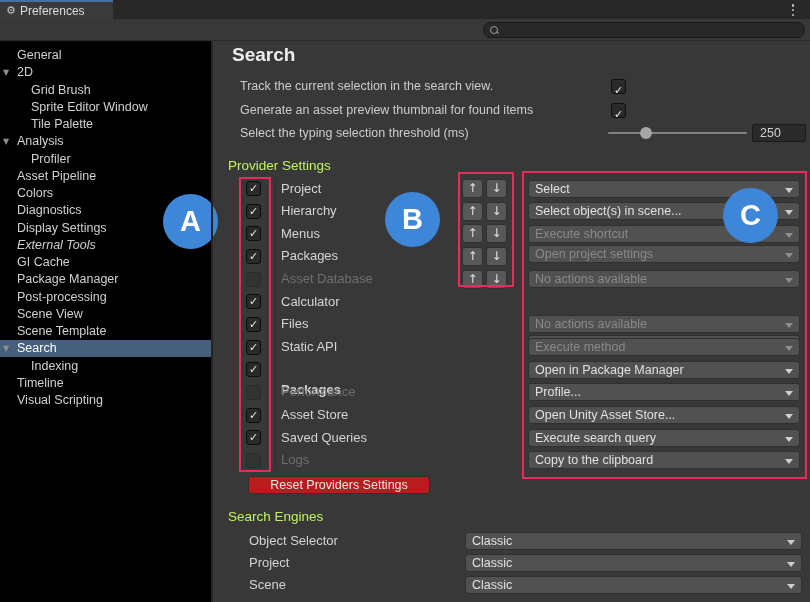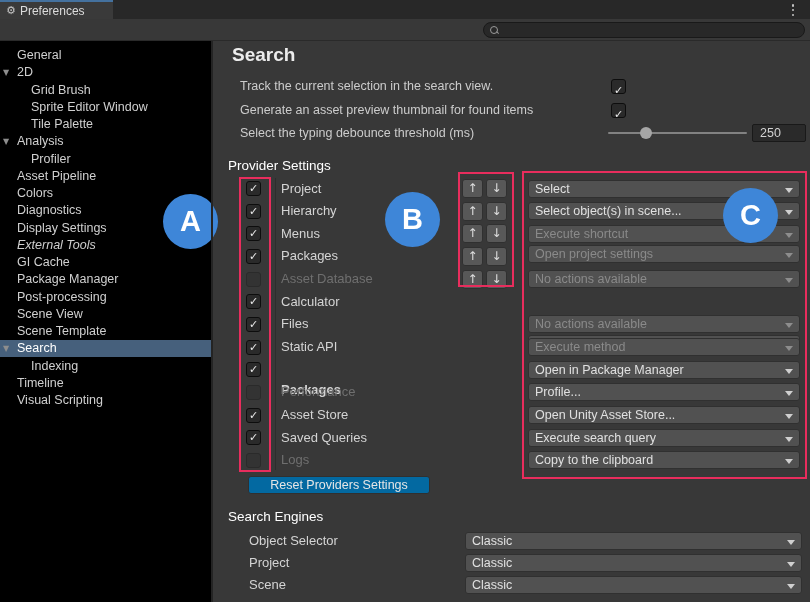--- a/index.html
+++ b/index.html
@@ -42,37 +42,37 @@
   .main-title{position:absolute;left:232px;top:44px;font-size:19px;font-weight:bold;color:#ececec;}
   .set-label{position:absolute;left:240px;height:16px;font-size:12.5px;line-height:16px;color:#cccccc;}
   .checkbox{position:absolute;width:15px;height:15px;background:#2a2a2a;border:1px solid #0d0d0d;
             border-radius:3px;cursor:pointer;text-align:center;}
   .checkbox .chk{font-family:"DejaVu Sans",sans-serif;font-size:11px;line-height:13px;color:#eaeaea;font-weight:bold;}
   .checkbox.disabled{background:#333333;border-color:#2a2a2a;}
   .slider-track{position:absolute;height:2px;background:#828282;border-radius:1px;cursor:pointer;}
   .slider-handle{position:absolute;width:12px;height:12px;border-radius:50%;background:#a6a6a6;cursor:pointer;}
   .numfield{position:absolute;width:54px;height:18px;background:#2a2a2a;border:1px solid #191919;border-radius:2px;
             font-size:12.5px;line-height:16px;color:#d2d2d2;padding-left:7px;cursor:text;}
-  .section-header{position:absolute;font-size:13.5px;color:#ffffff;}
+  .section-header{position:absolute;font-size:13.5px;color:#bef264;}
 
   .provider-label{position:absolute;left:281px;font-size:13px;line-height:16px;color:#d4d4d4;white-space:nowrap;}
   .provider-label.disabled{color:#6f6f6f;}
   .col-line{position:absolute;left:275px;top:178px;width:1px;height:292px;background:#2d2d2d;}
 
   .arrow-btn{position:absolute;width:21px;height:19px;background:#585858;border:1px solid #303030;border-radius:3px;
              color:#e0e0e0;font-size:12px;line-height:17px;text-align:center;cursor:pointer;}
 
   .dropdown{position:absolute;height:18px;background:#515151;border:1px solid #303030;border-radius:3px;
             font-size:12.5px;line-height:16px;color:#e0e0e0;padding-left:6px;cursor:pointer;white-space:nowrap;overflow:hidden;}
   .dropdown.disabled{color:#8a8a8a;}
   .dropdown .chev{position:absolute;right:6px;top:7px;width:0;height:0;
                   border-left:4px solid transparent;border-right:4px solid transparent;border-top:5px solid #cfcfcf;}
   .dropdown.disabled .chev{border-top-color:#8d8d8d;}
 
-  .reset-btn{position:absolute;left:248px;top:476px;width:182px;height:18px;background:#0369a1;
+  .reset-btn{position:absolute;left:248px;top:476px;width:182px;height:18px;background:#b91c1c;
              border:1px solid #303030;border-radius:3px;font-size:12.5px;line-height:16px;color:#e6e6e6;
              text-align:center;cursor:pointer;}
 
   
   .ann-box{position:absolute;border:2.5px solid var(--annotation-red);z-index:15;pointer-events:none;}
   .circle{position:absolute;width:55px;height:55px;border-radius:50%;background:var(--annotation-blue);z-index:20;
           display:flex;align-items:center;justify-content:center;font-size:29px;font-weight:bold;color:#ffffff;}
 </style>
 </head>
 <body>
@@ -170,21 +170,21 @@
   <div class="main-title">Search</div>
 
   <div class="set-label" style="top:78px;">Track the current selection in the search view.</div>
   <div class="checkbox" style="left:611px;top:79px;">
     <span class="chk">✓</span></div>
 
   <div class="set-label" style="top:102px;">Generate an asset preview thumbnail for found items</div>
   <div class="checkbox" style="left:611px;top:103px;">
     <span class="chk">✓</span></div>
 
-  <div class="set-label" style="top:125px;">Select the typing debounce threshold (ms)</div>
+  <div class="set-label" style="top:125px;">Select the typing selection threshold (ms)</div>
   <div class="slider-track" style="left:608px;top:132px;width:139px;"></div>
   <div class="slider-handle" style="left:640px;top:127px;"></div>
   <div class="numfield" style="left:752px;top:124px;">250</div>
 
   <div class="section-header" style="left:228px;top:158px;">Provider Settings</div>
 
   <div class="col-line"></div>
 
   <div id="gen-layer">
       <div class="checkbox" style="left: 246px; top: 181px;">

